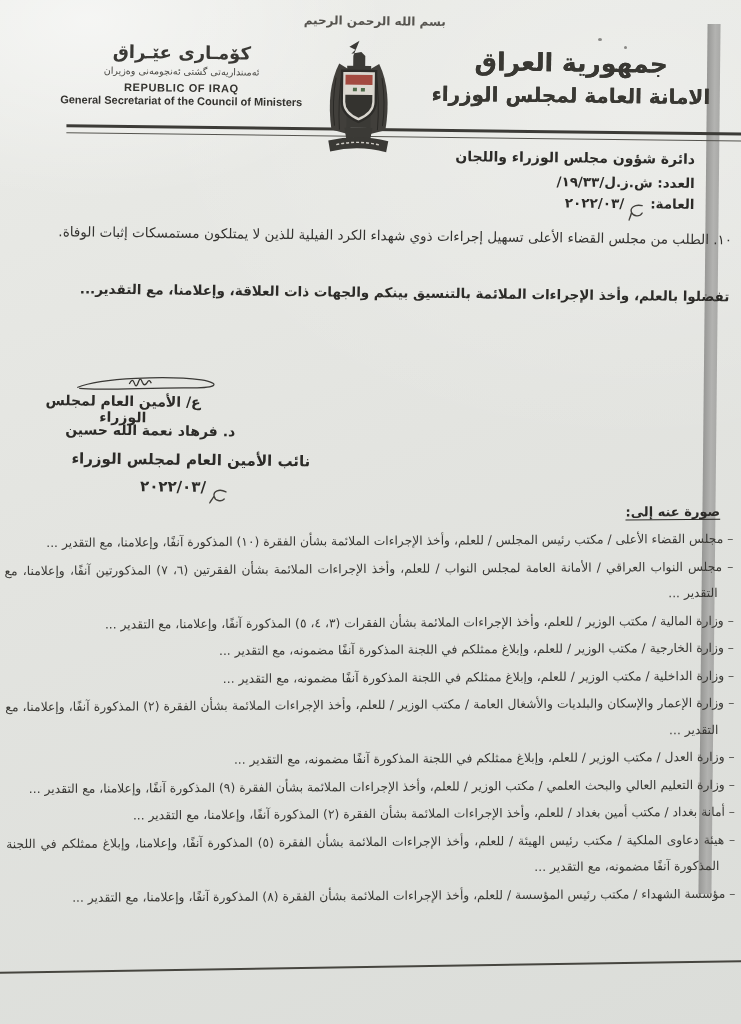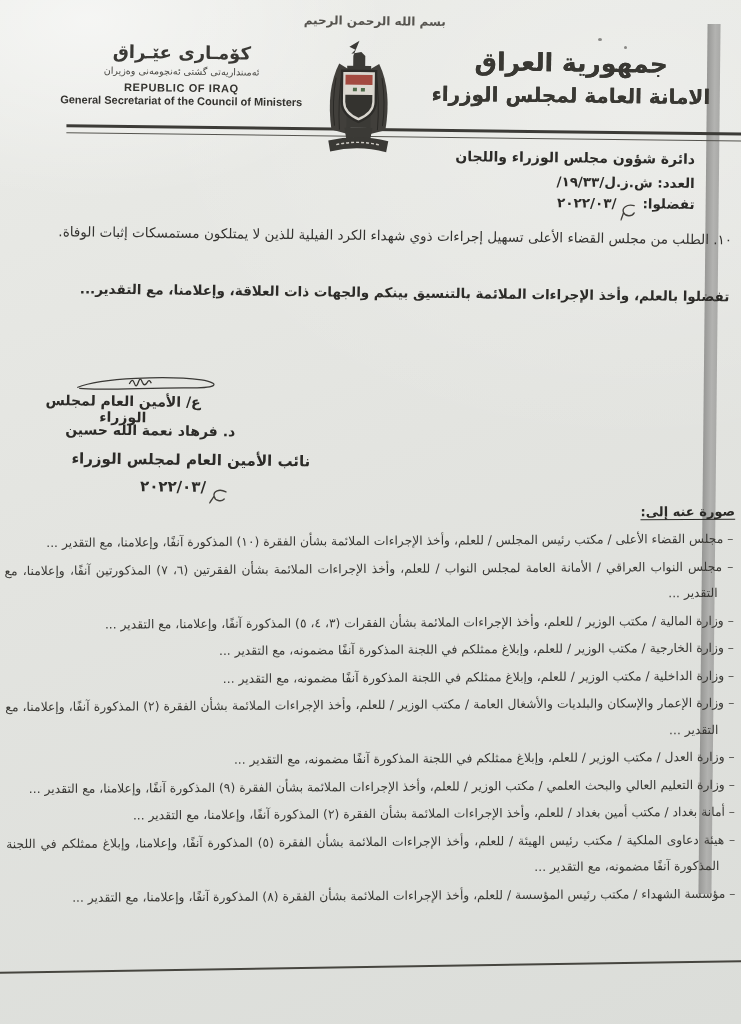--- a/index.html
+++ b/index.html
@@ -53,21 +53,21 @@
   
   .scribble{left:78px;top:377px;}
   .sig1{left:28px;top:396px;width:200px;text-align:center;font-size:14px;font-weight:bold;color:#2c2b28;}
   .sig2{left:68px;top:425px;width:175px;text-align:center;font-size:14px;font-weight:bold;color:#2c2b28;}
   .sig3{left:44px;top:453px;width:305px;text-align:center;font-size:15px;font-weight:bold;color:#2c2b28;}
   .sig-date{left:146px;top:480px;display:flex;direction:rtl;align-items:flex-start;gap:4px;
     font-size:15px;font-weight:bold;color:#2c2b28;}
   .sig-date .hand{transform:translateY(9px) rotate(6deg);}
 
   
-  .copy-head{right:4px;top:506px;font-size:13px;font-weight:bold;color:#2c2b28;
+  .copy-head{right:19px;top:506px;font-size:13px;font-weight:bold;color:#2c2b28;
     text-decoration:underline;text-underline-offset:3px;}
   .copy-list{top:528px;right:6px;left:6px;direction:rtl;}
   .copy-item{font-size:12.3px;line-height:26.5px;color:#3a3935;text-align:justify;
     padding-right:16px;text-indent:-16px;margin-bottom:1px;}
 
   .footer-rule{left:-6px;right:-6px;top:966px;border-top:2px solid #46453f;transform:rotate(-.55deg);}
   svg{display:block;}
 </style>
 </head>
 <body style="--ink: #2f2e2b;">
@@ -116,21 +116,21 @@
   </div>
 
   <div class="abs hdr-right">
     <div class="ar-cal1 rtl">جمهورية العراق</div>
     <div class="ar-cal2 rtl">الامانة العامة لمجلس الوزراء</div>
   </div>
 
   <div class="abs dept rtl">دائرة شؤون مجلس الوزراء واللجان</div>
   <div class="abs num-line rtl">العدد: ش.ز.ل/١٩/٣٣/</div>
   <div class="abs date-line">
-    <span>تفضلوا:</span>
+    <span>العامة:</span>
     <span class="hand">
       <svg width="20" height="19" viewBox="0 0 22 20">
         <path d="M17 4 C 9 1, 3 5, 4.5 10 C 6 15, 13 16, 16 12 M4.5 10 C 3 14, 1.5 16, .5 18" fill="none" stroke="#43413d" stroke-width="1.5" stroke-linecap="round"></path>
       </svg>
     </span>
     <span dir="ltr">٢٠٢٢/٠٣/</span>
   </div>
 
   <div class="abs p10 rtl">١٠. الطلب من مجلس القضاء الأعلى تسهيل إجراءات ذوي شهداء الكرد الفيلية للذين لا يمتلكون مستمسكات إثبات الوفاة.</div>
   <div class="abs closing rtl">تفضلوا بالعلم، وأخذ الإجراءات الملائمة بالتنسيق بينكم والجهات ذات العلاقة، وإعلامنا، مع التقدير...</div>

